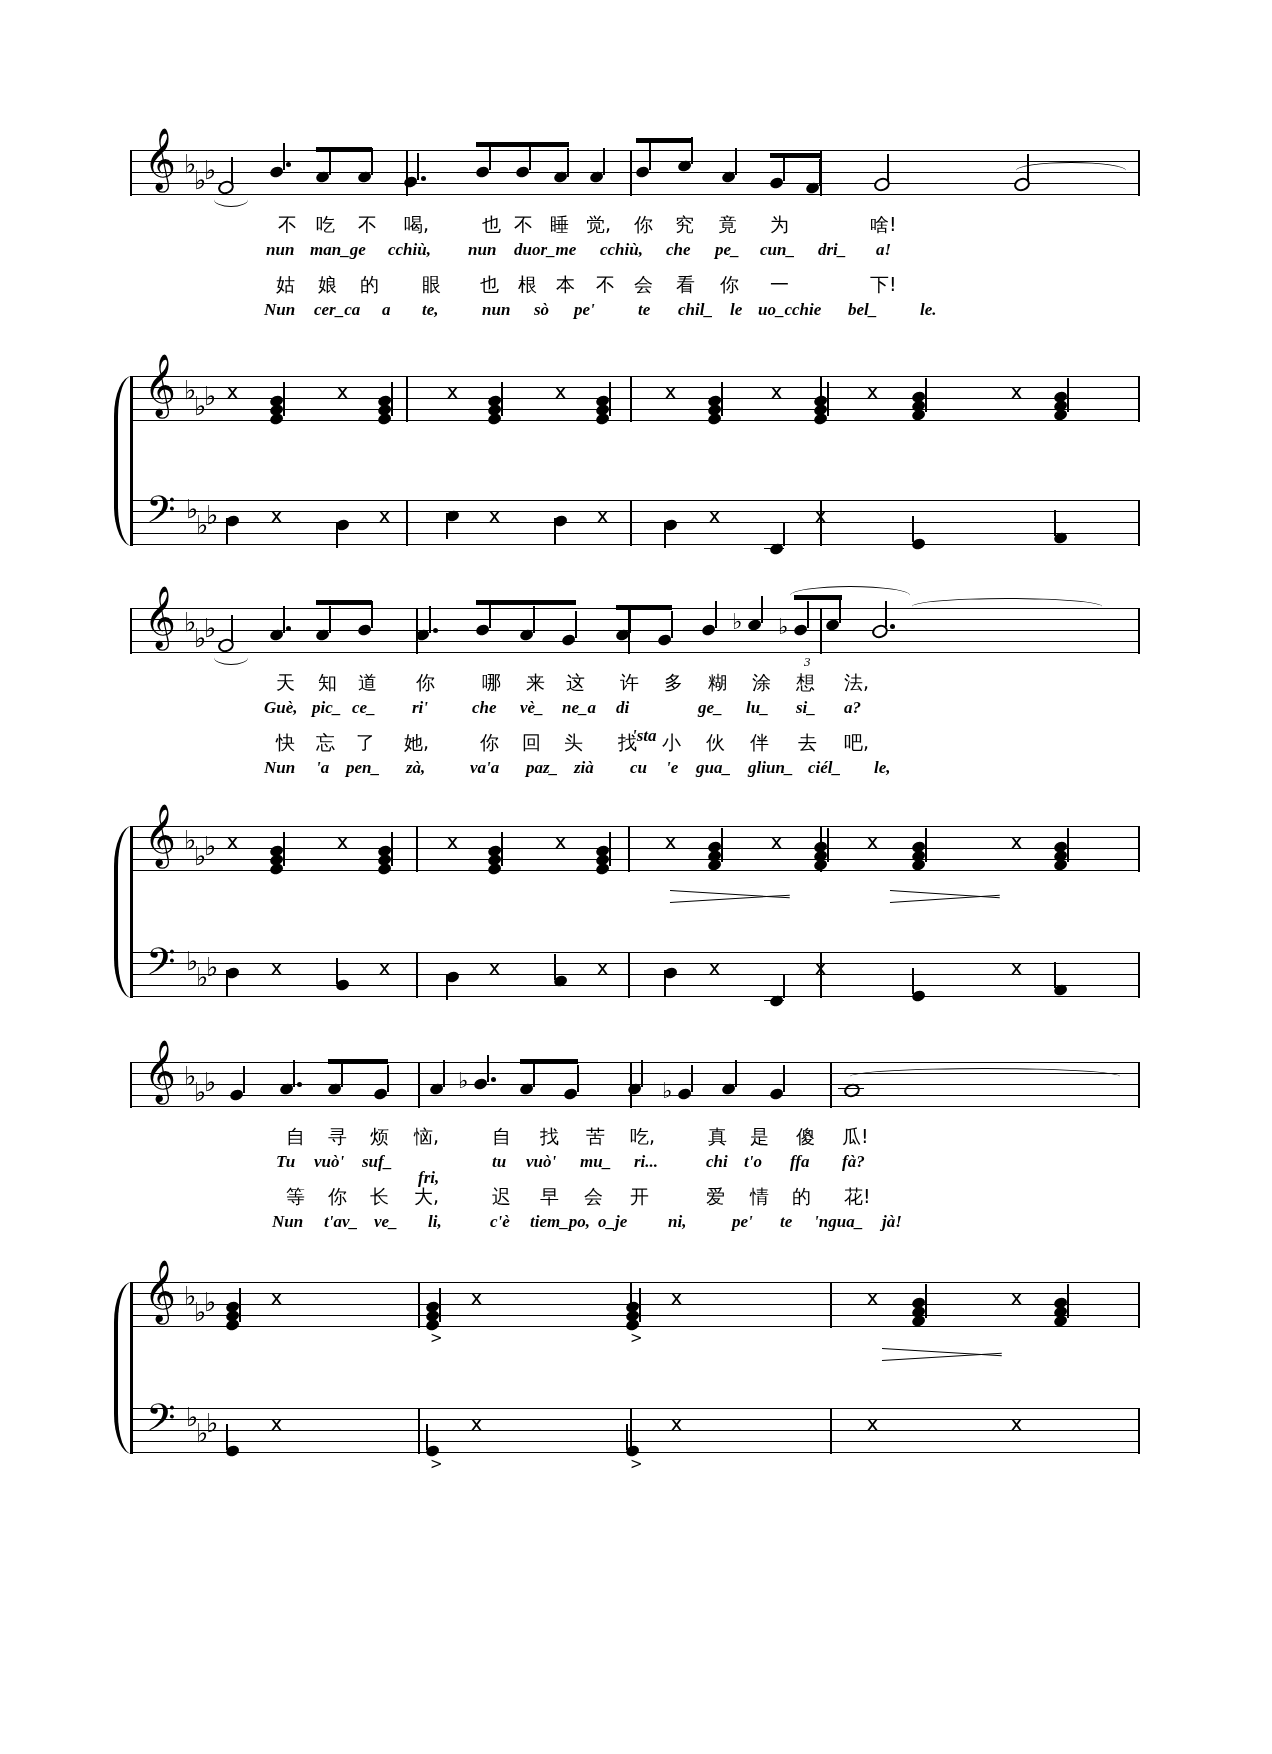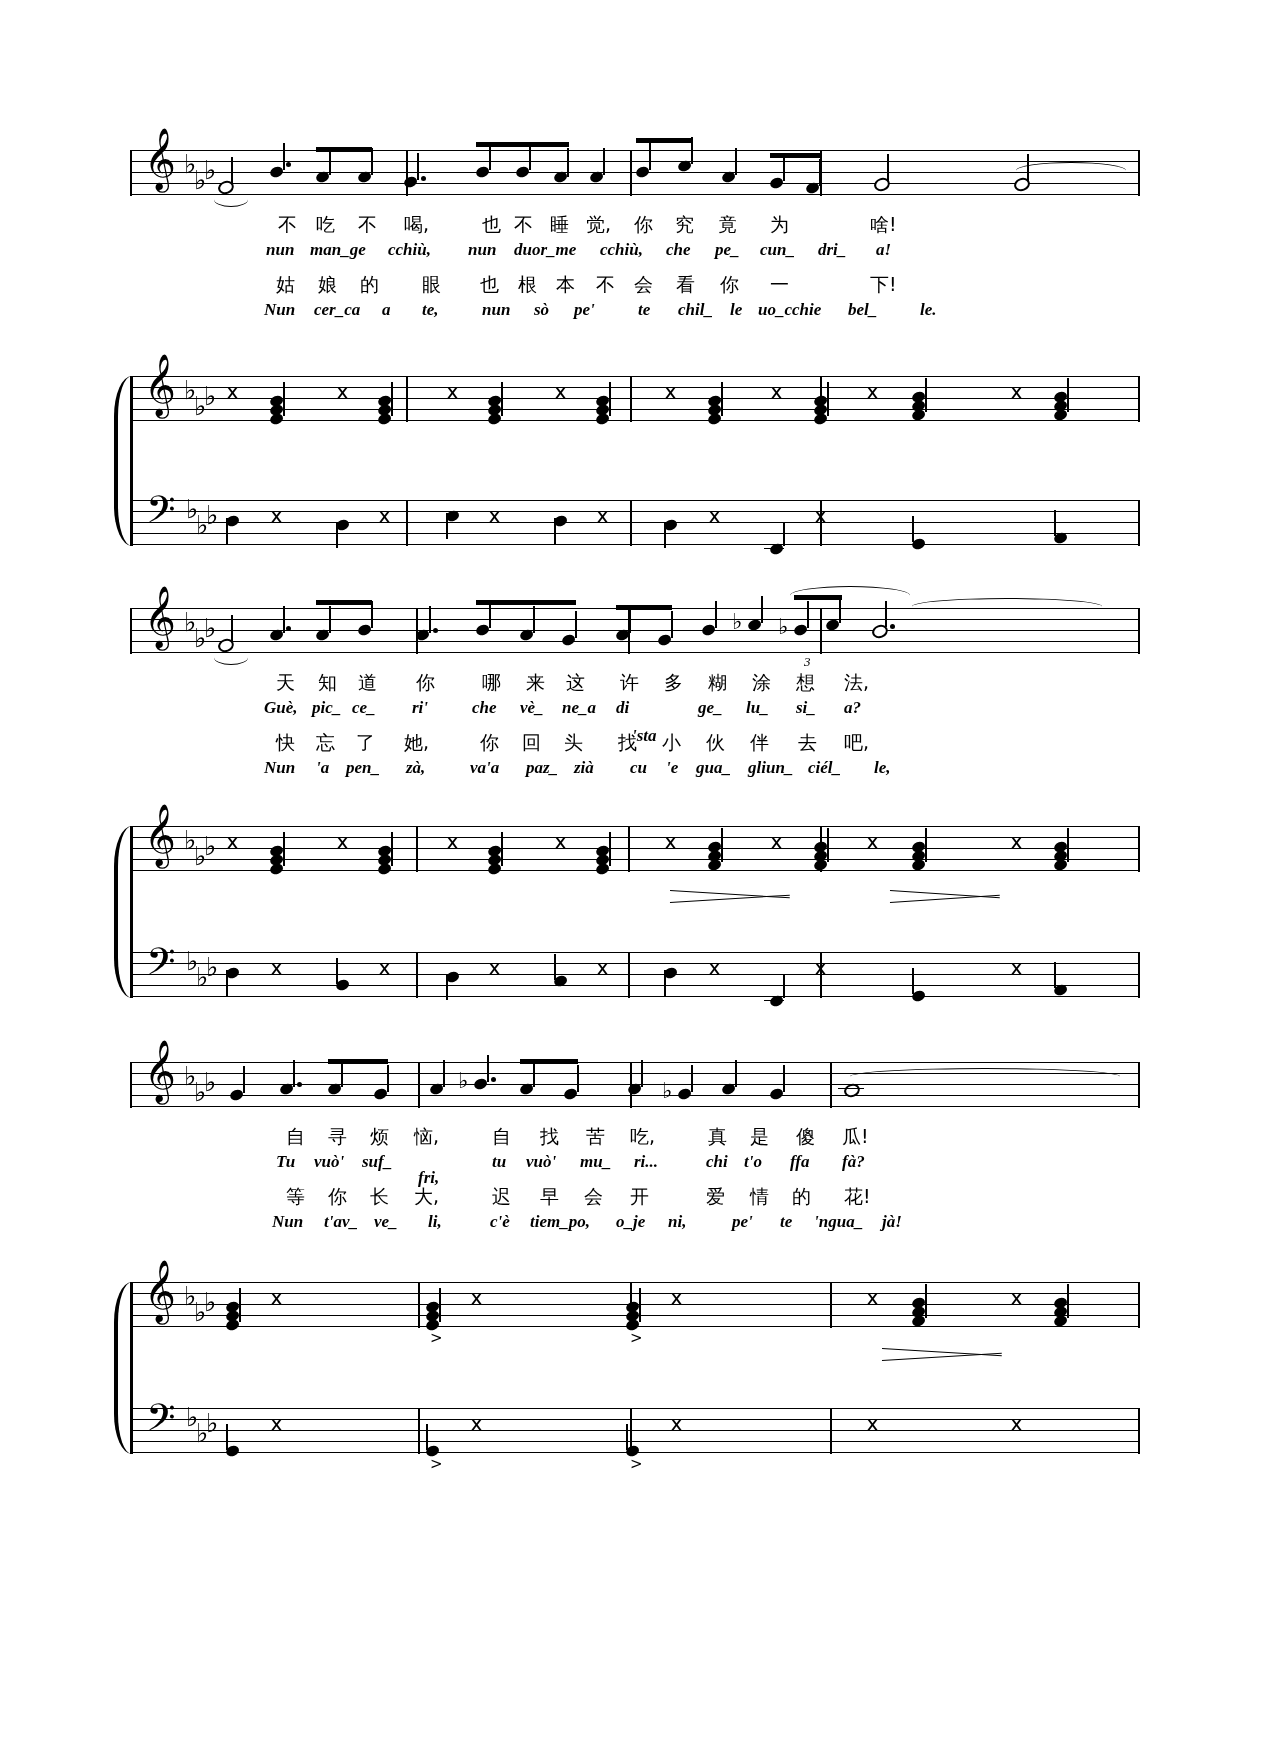--- a/index.html
+++ b/index.html
@@ -628,21 +628,21 @@
         <span class="cn" style="left:662px;top:4px;">的</span>
         <span class="cn" style="left:714px;top:4px;">花!</span>
       </div>
       <div class="lyr-row">
         <span class="it" style="left:142px;">Nun</span>
         <span class="it" style="left:194px;">t'av_</span>
         <span class="it" style="left:244px;">ve_</span>
         <span class="it" style="left:298px;">li,</span>
         <span class="it" style="left:360px;">c'è</span>
         <span class="it" style="left:400px;">tiem_po,</span>
-        <span class="it" style="left:486px;">o_je</span>
+        <span class="it" style="left:468px;">o_je</span>
         <span class="it" style="left:538px;">ni,</span>
         <span class="it" style="left:602px;">pe'</span>
         <span class="it" style="left:650px;">te</span>
         <span class="it" style="left:684px;">'ngua_</span>
         <span class="it" style="left:752px;">jà!</span>
       </div>
     </div>
 
     <div class="brace" style="top:220px;height:172px;"></div>
     <div class="pbar" style="left:0px;top:220px;height:172px;"></div>

